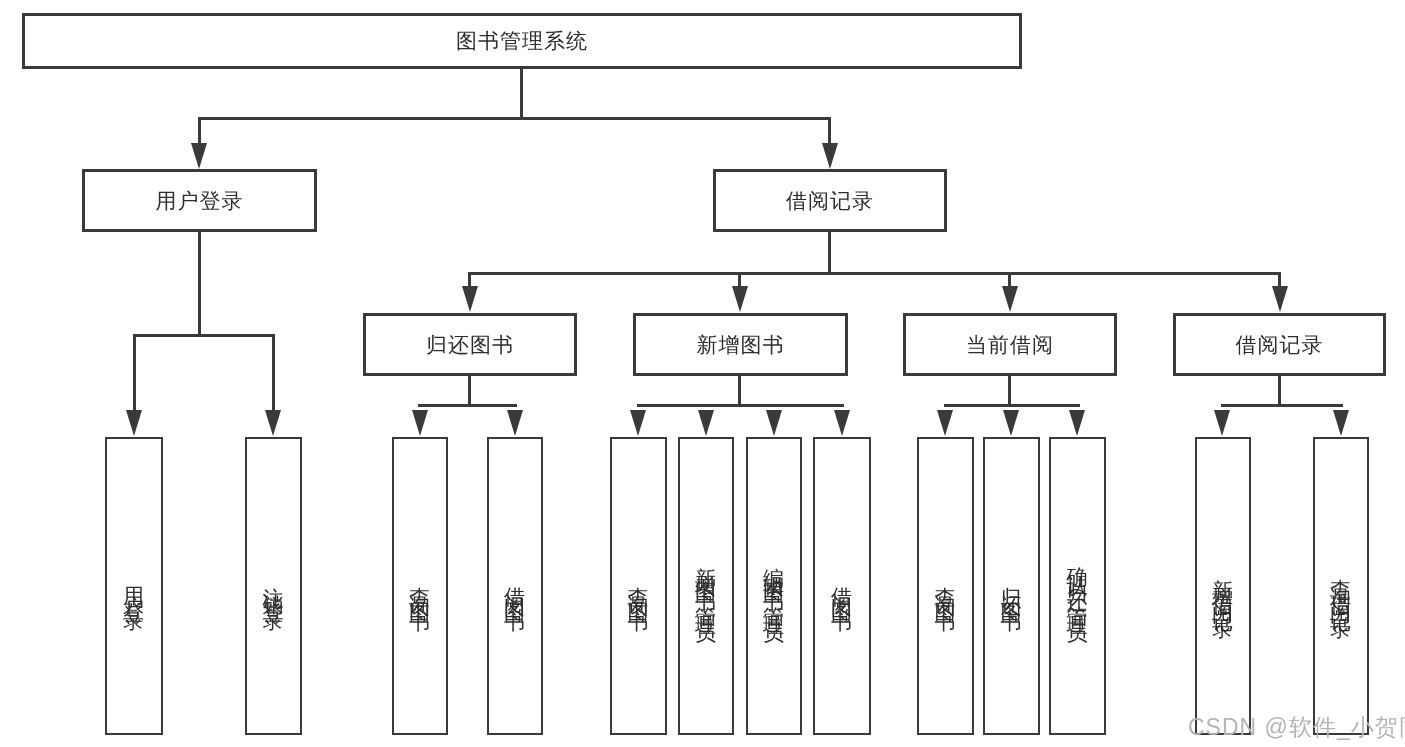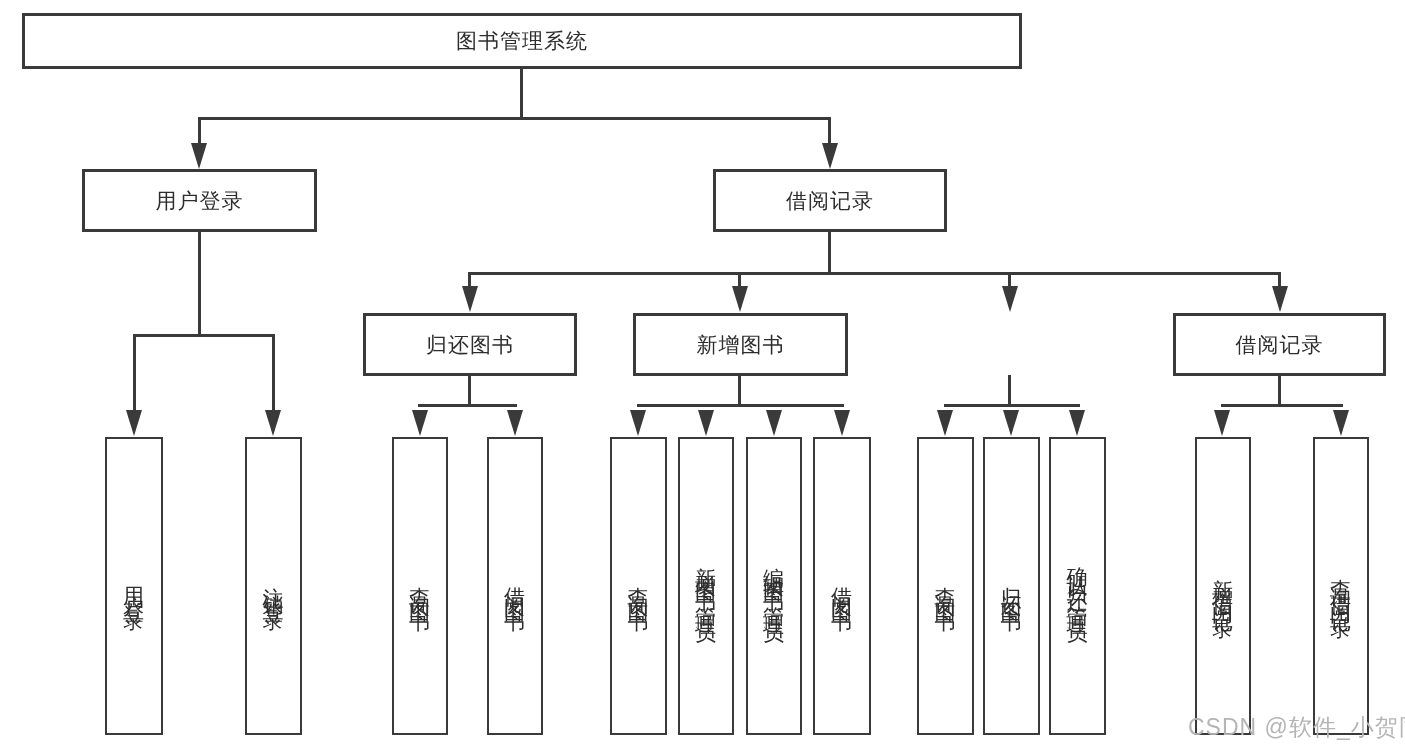--- a/index.html
+++ b/index.html
@@ -95,20 +95,21 @@
   <div class="line" style="left:738px; top:272px; width:3px; height:18px;"></div>
   <div class="line" style="left:1008px; top:272px; width:3px; height:18px;"></div>
   <div class="line" style="left:1278px; top:272px; width:3px; height:18px;"></div>
   <div class="arrow" style="left:462px; top:286px;"></div>
   <div class="arrow" style="left:732px; top:286px;"></div>
   <div class="arrow" style="left:1002px; top:286px;"></div>
   <div class="arrow" style="left:1272px; top:286px;"></div>
 
   <div class="hbox" style="left:363px; top:313px; width:214px; height:63px;">归还图书</div>
   <div class="hbox" style="left:633px; top:313px; width:215px; height:63px;">新增图书</div>
+  <div class="hbox" style="left:903px; top:313px; width:214px; height:63px;">当前借阅</div>
   <div class="hbox" style="left:1173px; top:313px; width:213px; height:63px;">借阅记录</div>
 
   <div class="line" style="left:468px; top:375px; width:3px; height:32px;"></div>
   <div class="line" style="left:418px; top:404px; width:99px; height:3px;"></div>
   <div class="arrow" style="left:412px; top:410px;"></div>
   <div class="arrow" style="left:507px; top:410px;"></div>
 
   <div class="line" style="left:738px; top:375px; width:3px; height:32px;"></div>
   <div class="line" style="left:637px; top:404px; width:207px; height:3px;"></div>
   <div class="arrow" style="left:630px; top:410px;"></div>

